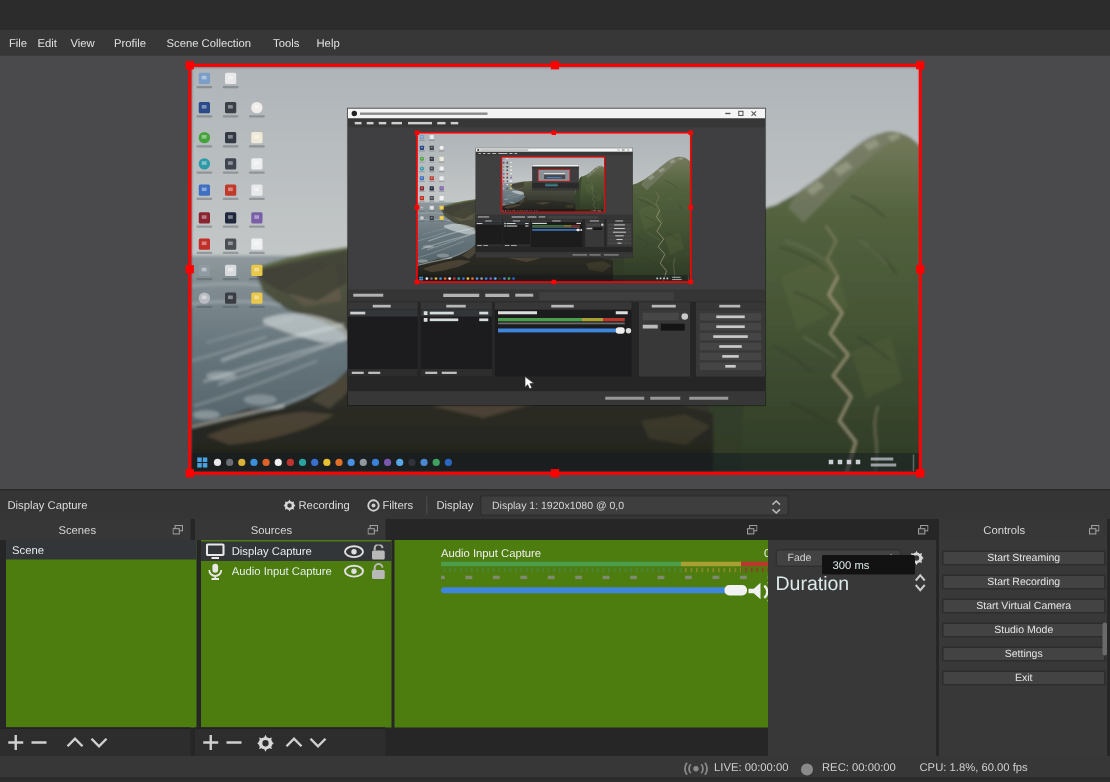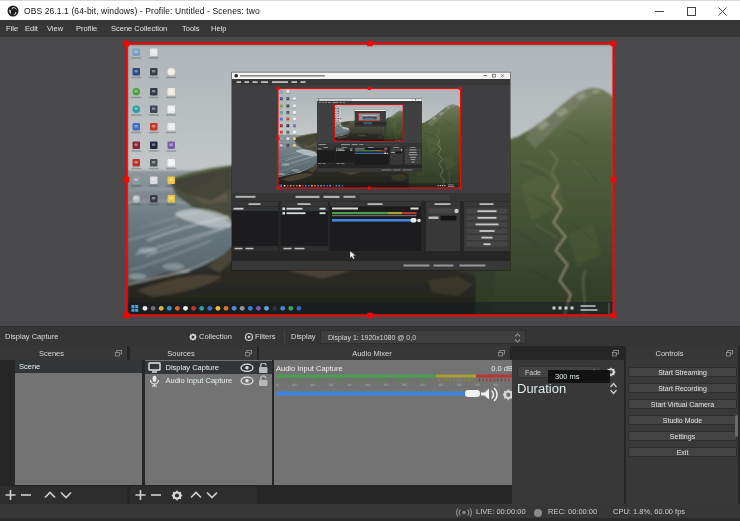--- a/index.html
+++ b/index.html
@@ -28,55 +28,41 @@
   #ctxcombo { left:320px; top:3px; width:206px; height:14px; background:#3e3e3e;
     border:1px solid #2e2e2e; border-radius:2px; line-height:13px; padding-left:7px;
     font-size:7px; color:#d6d6d6; }
   .vsep { top:4px; width:1px; height:12px; background:#454545; }
 
   
   #docks { left:0; top:346px; width:740px; height:158px; background:#262626; }
   .dock { position:absolute; top:0; height:158px; }
   .dtitle { position:absolute; left:0; top:0; width:100%; height:14px; background:#373737;
     font-size:7.5px; color:#d8d8d8; text-align:center; line-height:15px; padding-right:24px; }
-  .dlist { position:absolute; left:15px; top:14px; width:100%; bottom:19px; background:#737373; }
+  .dlist { position:absolute; left:4px; top:14px; width:100%; bottom:19px; background:#4d7c0f;padding-left:29px; }
   .dpanel { position:absolute; left:0; top:14px; width:100%; bottom:0; background:#383838; }
   .dtool { position:absolute; left:0; bottom:0; width:100%; height:19px; background:#2d2d2d;
     border-top:1px solid #222; }
   .pin { position:absolute; top:4px; right:5px; width:7px; height:7px; opacity:0.8; }
   .row { position:absolute; left:0; width:100%; height:13px; font-size:7.5px; color:#e6eeee;
     line-height:13.5px; }
 
   
   .cbtn { position:absolute; left:2.5px; width:109px; height:10px; background:#434343;
     border:1px solid #2d2d2d; border-radius:1px; font-size:7px; color:#e4e4e4;
     text-align:center; line-height:9px; }
 
   
   #statusbar { left:0; top:504px; width:740px; height:17px; background:#373737;
     border-bottom:3px solid #2b2b2b; font-size:7.5px; color:#cfcfcf; }
   .st { top:0; height:14px; line-height:15px;text-align:center; }
 </style>
 </head>
 <body>
 <div id="stage">
-  <div class="abs" id="titlebar">
-    <svg class="abs" style="left:7px;top:4px" width="12" height="12" viewBox="0 0 24 24">
-      <circle cx="12" cy="12" r="11" fill="#1e1e1e"></circle>
-      <path d="M12 4.5 A 7.5 7.5 0 0 1 19.5 12 A 5.5 5.5 0 0 0 9 9.5 A 5 5 0 0 1 12 4.5 Z" fill="#fff"></path>
-      <path d="M5 9 A 7.5 7.5 0 0 0 10 18.8 A 5.5 5.5 0 0 1 8.2 11.5 A 5 5 0 0 1 5 9 Z" fill="#fff"></path>
-      <path d="M19 16 A 7.5 7.5 0 0 1 9.5 19.4 A 5.5 5.5 0 0 0 16.8 13.5 A 5 5 0 0 1 19 16 Z" fill="#fff"></path>
-    </svg>
-    <div class="abs" id="titletext">OBS 26.1.1 (64-bit, windows) - Profile: Untitled - Scenes: two</div>
-    <svg class="abs" style="left:645px;top:0" width="95" height="20" viewBox="0 0 95 20">
-      <line x1="10" y1="10.5" x2="19" y2="10.5" stroke="#444" stroke-width="1"></line>
-      <rect x="42.5" y="6.5" width="8" height="8" fill="none" stroke="#444" stroke-width="1"></rect>
-      <path d="M73.5 6.5 L81.5 14.5 M81.5 6.5 L73.5 14.5" stroke="#444" stroke-width="1"></path>
-    </svg>
-  </div>
 
   <div class="abs" id="menubar">
     <span class="abs menuitem" style="left:6px">File</span>
     <span class="abs menuitem" style="left:25px">Edit</span>
     <span class="abs menuitem" style="left:47px">View</span>
     <span class="abs menuitem" style="left:76px">Profile</span>
     <span class="abs menuitem" style="left:111px">Scene Collection</span>
     <span class="abs menuitem" style="left:182px">Tools</span>
     <span class="abs menuitem" style="left:211px">Help</span>
   </div>
@@ -515,21 +501,21 @@
       <rect x="367.25" y="275.75" width="5.5" height="5.5" fill="#ff0000"></rect>
       <rect x="610.75" y="275.75" width="5.5" height="5.5" fill="#ff0000"></rect>
     </svg>
   </div>
 
   <div class="abs" id="contextbar">
     <span class="abs ctx" style="left:5px">Display Capture</span>
     <svg class="abs" style="left:188px;top:5px" width="10" height="10" viewBox="0 0 20 20">
       <path id="gearp" d="M10 2 L11.2 4.2 A6 6 0 0 1 13.6 5.2 L16 4.5 L15.5 7 A6 6 0 0 1 16.8 9.3 L18 10 L16.8 10.7 A6 6 0 0 1 15.5 13 L16 15.5 L13.6 14.8 A6 6 0 0 1 11.2 15.8 L10 18 L8.8 15.8 A6 6 0 0 1 6.4 14.8 L4 15.5 L4.5 13 A6 6 0 0 1 3.2 10.7 L2 10 L3.2 9.3 A6 6 0 0 1 4.5 7 L4 4.5 L6.4 5.2 A6 6 0 0 1 8.8 4.2 Z M10 7 A3 3 0 1 0 10 13 A3 3 0 1 0 10 7 Z" fill="#d8d8d8" fill-rule="evenodd"></path>
     </svg>
-    <span class="abs ctx" style="left:199px">Collection</span>
+    <span class="abs ctx" style="left:199px">Recording</span>
     <svg class="abs" style="left:244px;top:5px" width="10" height="10" viewBox="0 0 20 20">
       <circle cx="10" cy="10" r="7" fill="none" stroke="#cfcfcf" stroke-width="2.4"></circle>
       <circle cx="10" cy="10" r="2.6" fill="#cfcfcf"></circle>
     </svg>
     <span class="abs ctx" style="left:255px">Filters</span>
     <span class="abs vsep" style="left:284px"></span>
     <span class="abs ctx" style="left:291px">Display</span>
     <div class="abs" id="ctxcombo">Display 1: 1920x1080 @ 0,0
       <svg class="abs" style="right:4px;top:2px" width="7" height="10" viewBox="0 0 7 10">
         <path d="M1 3.4 L3.5 1 L6 3.4" fill="none" stroke="#bbb" stroke-width="1"></path>
@@ -592,21 +578,20 @@
           <path d="M10.5 4 V14 M5.5 9 H15.5" stroke="#d0d0d0" stroke-width="1.6"></path>
           <path d="M21 9 H31" stroke="#d0d0d0" stroke-width="1.6"></path>
           <use href="#gearp" transform="translate(40,2.5) scale(0.7)"></use>
           <path d="M61 11.5 L66 6.5 L71 11.5" fill="none" stroke="#d0d0d0" stroke-width="1.6"></path>
           <path d="M77 6.5 L82 11.5 L87 6.5" fill="none" stroke="#d0d0d0" stroke-width="1.6"></path>
         </svg>
       </div>
     </div>
 
     <div class="dock" style="left:258.5px;width:251px">
-      <div class="dtitle">Audio Mixer</div>
       <svg class="pin" viewBox="0 0 10 10">
           <rect x="2.5" y="0.5" width="7" height="5" fill="none" stroke="#bbb"></rect>
           <rect x="0.5" y="3.5" width="6" height="5" fill="#373737" stroke="#bbb"></rect>
         </svg>
       <div class="dlist">
         <svg width="251" height="125" viewBox="0 0 251 125">
           <text x="2" y="11" font-size="7.5" fill="#efefef">Audio Input Capture</text>
           <text x="239" y="11" font-size="7.5" fill="#efefef" text-anchor="end">0.0 dB</text>
           <rect x="2" y="14.5" width="160" height="3" fill="#4c9e4c"></rect>
           <rect x="162" y="14.5" width="40" height="3" fill="#a8a032"></rect>

